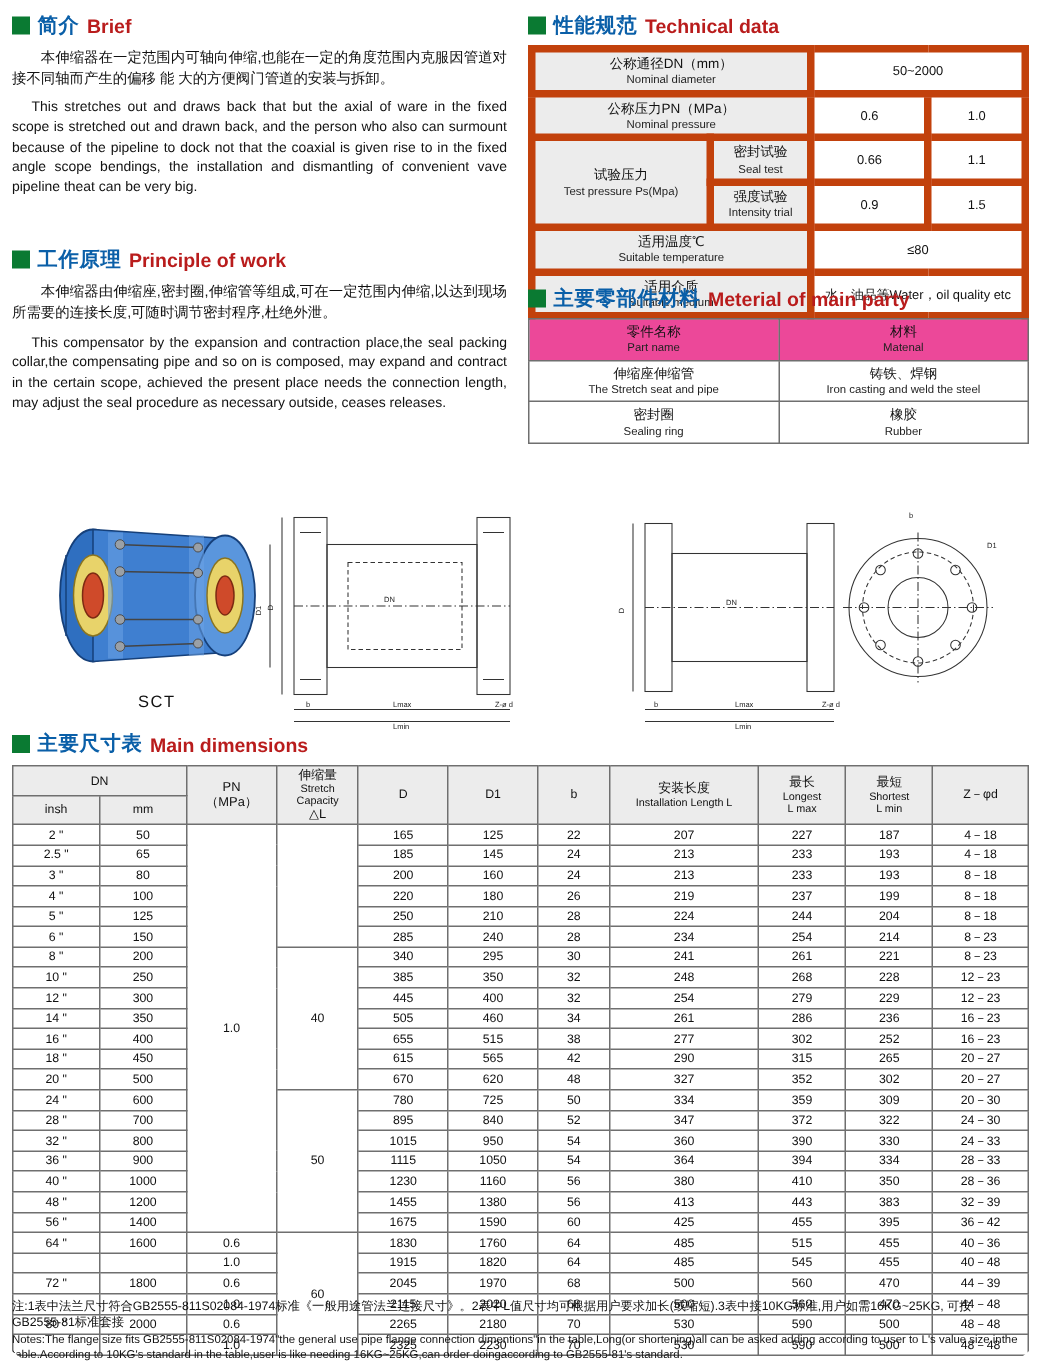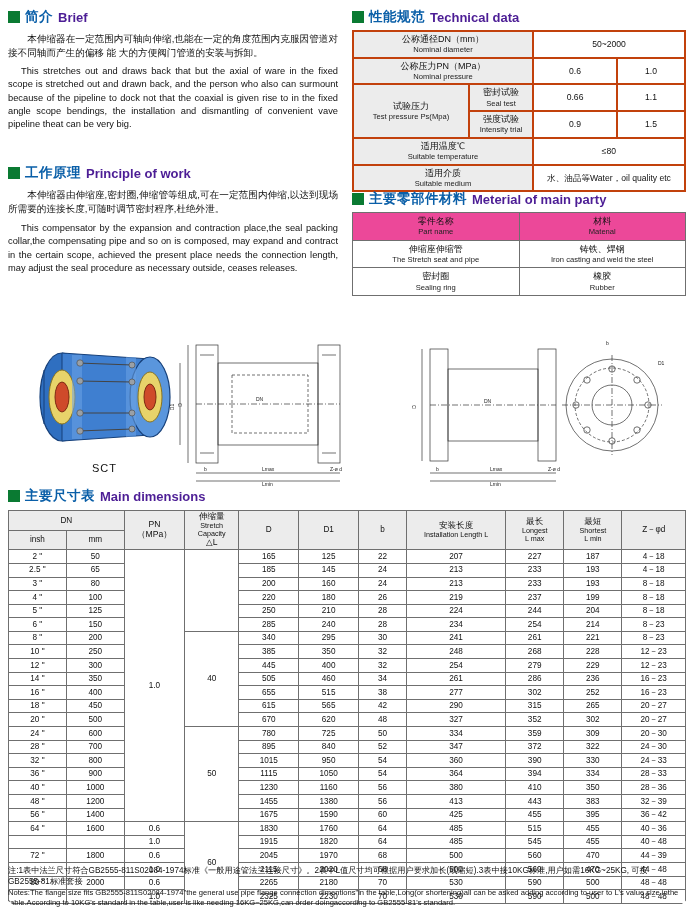--- a/index.html
+++ b/index.html
@@ -3,36 +3,36 @@
 <meta charset="utf-8">
 <style>
   html,body{margin:0;padding:0;background:#ffffff;}
   body{width:694px;height:909px;position:relative;font-family:"Liberation Sans",sans-serif;color:#111;}
   .page{position:relative;width:694px;height:909px;overflow:hidden;border-radius:28px;}
 
   
   .sec-head{display:flex;align-items:center;gap:5px;}
   .sec-head .mark{width:12px;height:12px;background:#0a7a32;display:inline-block;transform:skewX(0deg);}
   .sec-head .t-cn{font-size:13.5px;font-weight:bold;color:#0a5fa8;letter-spacing:0.5px;}
-  .sec-head .t-en{font-size:13px;font-weight:bold;color:#4c1d95;}
+  .sec-head .t-en{font-size:13px;font-weight:bold;color:#b91c1c;}
 
   .brief{position:absolute;left:8px;top:8px;width:330px;}
   .brief p{margin:6px 0 0 0;font-size:9.3px;line-height:1.42;text-align:justify;color:#111;}
   .brief p.cn{text-indent:2em;font-size:9.6px;}
   .brief p.en{text-indent:1.4em;}
 
   .principle{position:absolute;left:8px;top:164px;width:330px;}
   .principle p{margin:6px 0 0 0;font-size:9.3px;line-height:1.45;text-align:justify;}
   .principle p.cn{text-indent:2em;font-size:9.6px;}
   .principle p.en{text-indent:1.4em;}
 
   
   .tech{position:absolute;left:352px;top:8px;width:334px;}
   .tech table, .matparts table{border-collapse:collapse;width:100%;font-size:8.6px;}
-  .tech td{border:2px solid #c2410c;padding:2px 3px;text-align:center;vertical-align:middle;line-height:1.25;}
+  .tech td{border:5px solid #c2410c;padding:2px 3px;text-align:center;vertical-align:middle;line-height:1.25;}
   .tech td.lbl{background:#ececec;width:108px;}
   .tech td.sub{background:#ececec;width:56px;}
   .cn-l{font-size:9px;display:block;}
   .en-l{font-size:7.6px;display:block;color:#222;}
 
   .matparts{position:absolute;left:352px;top:190px;width:334px;}
   .matparts td{border:1px solid #6f6f6f;padding:3px 3px;text-align:center;vertical-align:middle;line-height:1.25;}
   .matparts td.h{background:#ec4899;font-weight:normal;}
 
   

